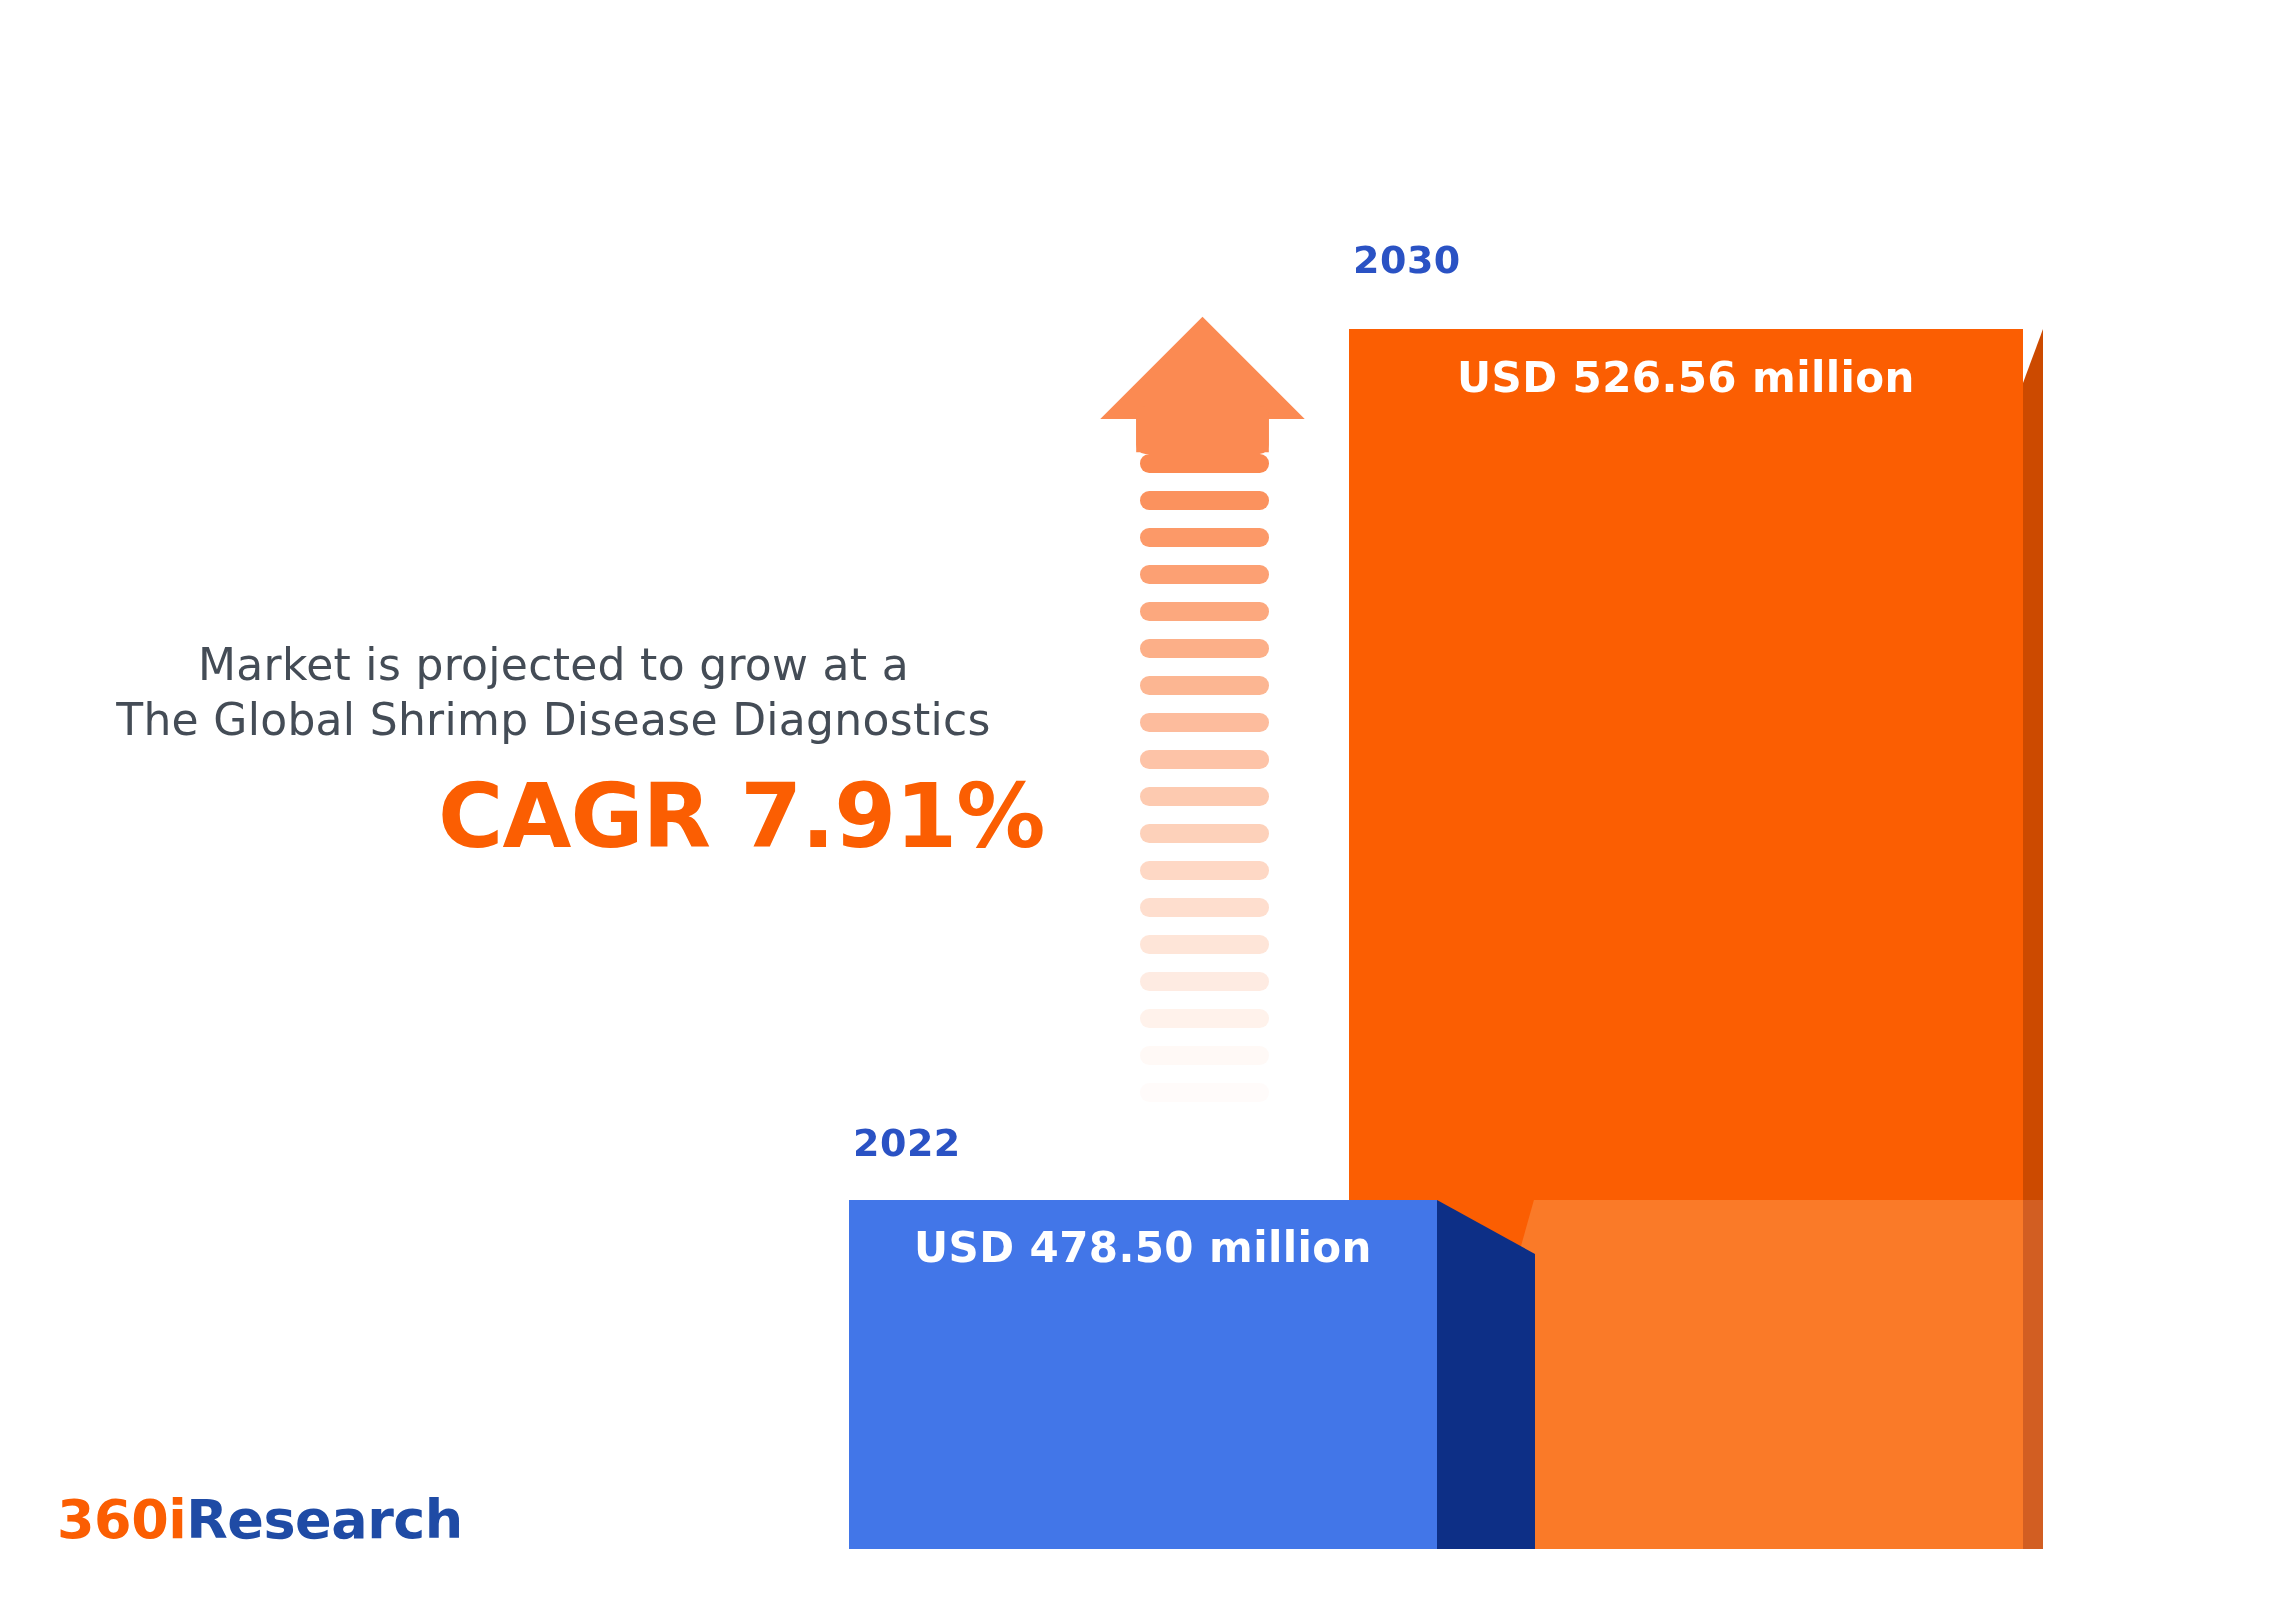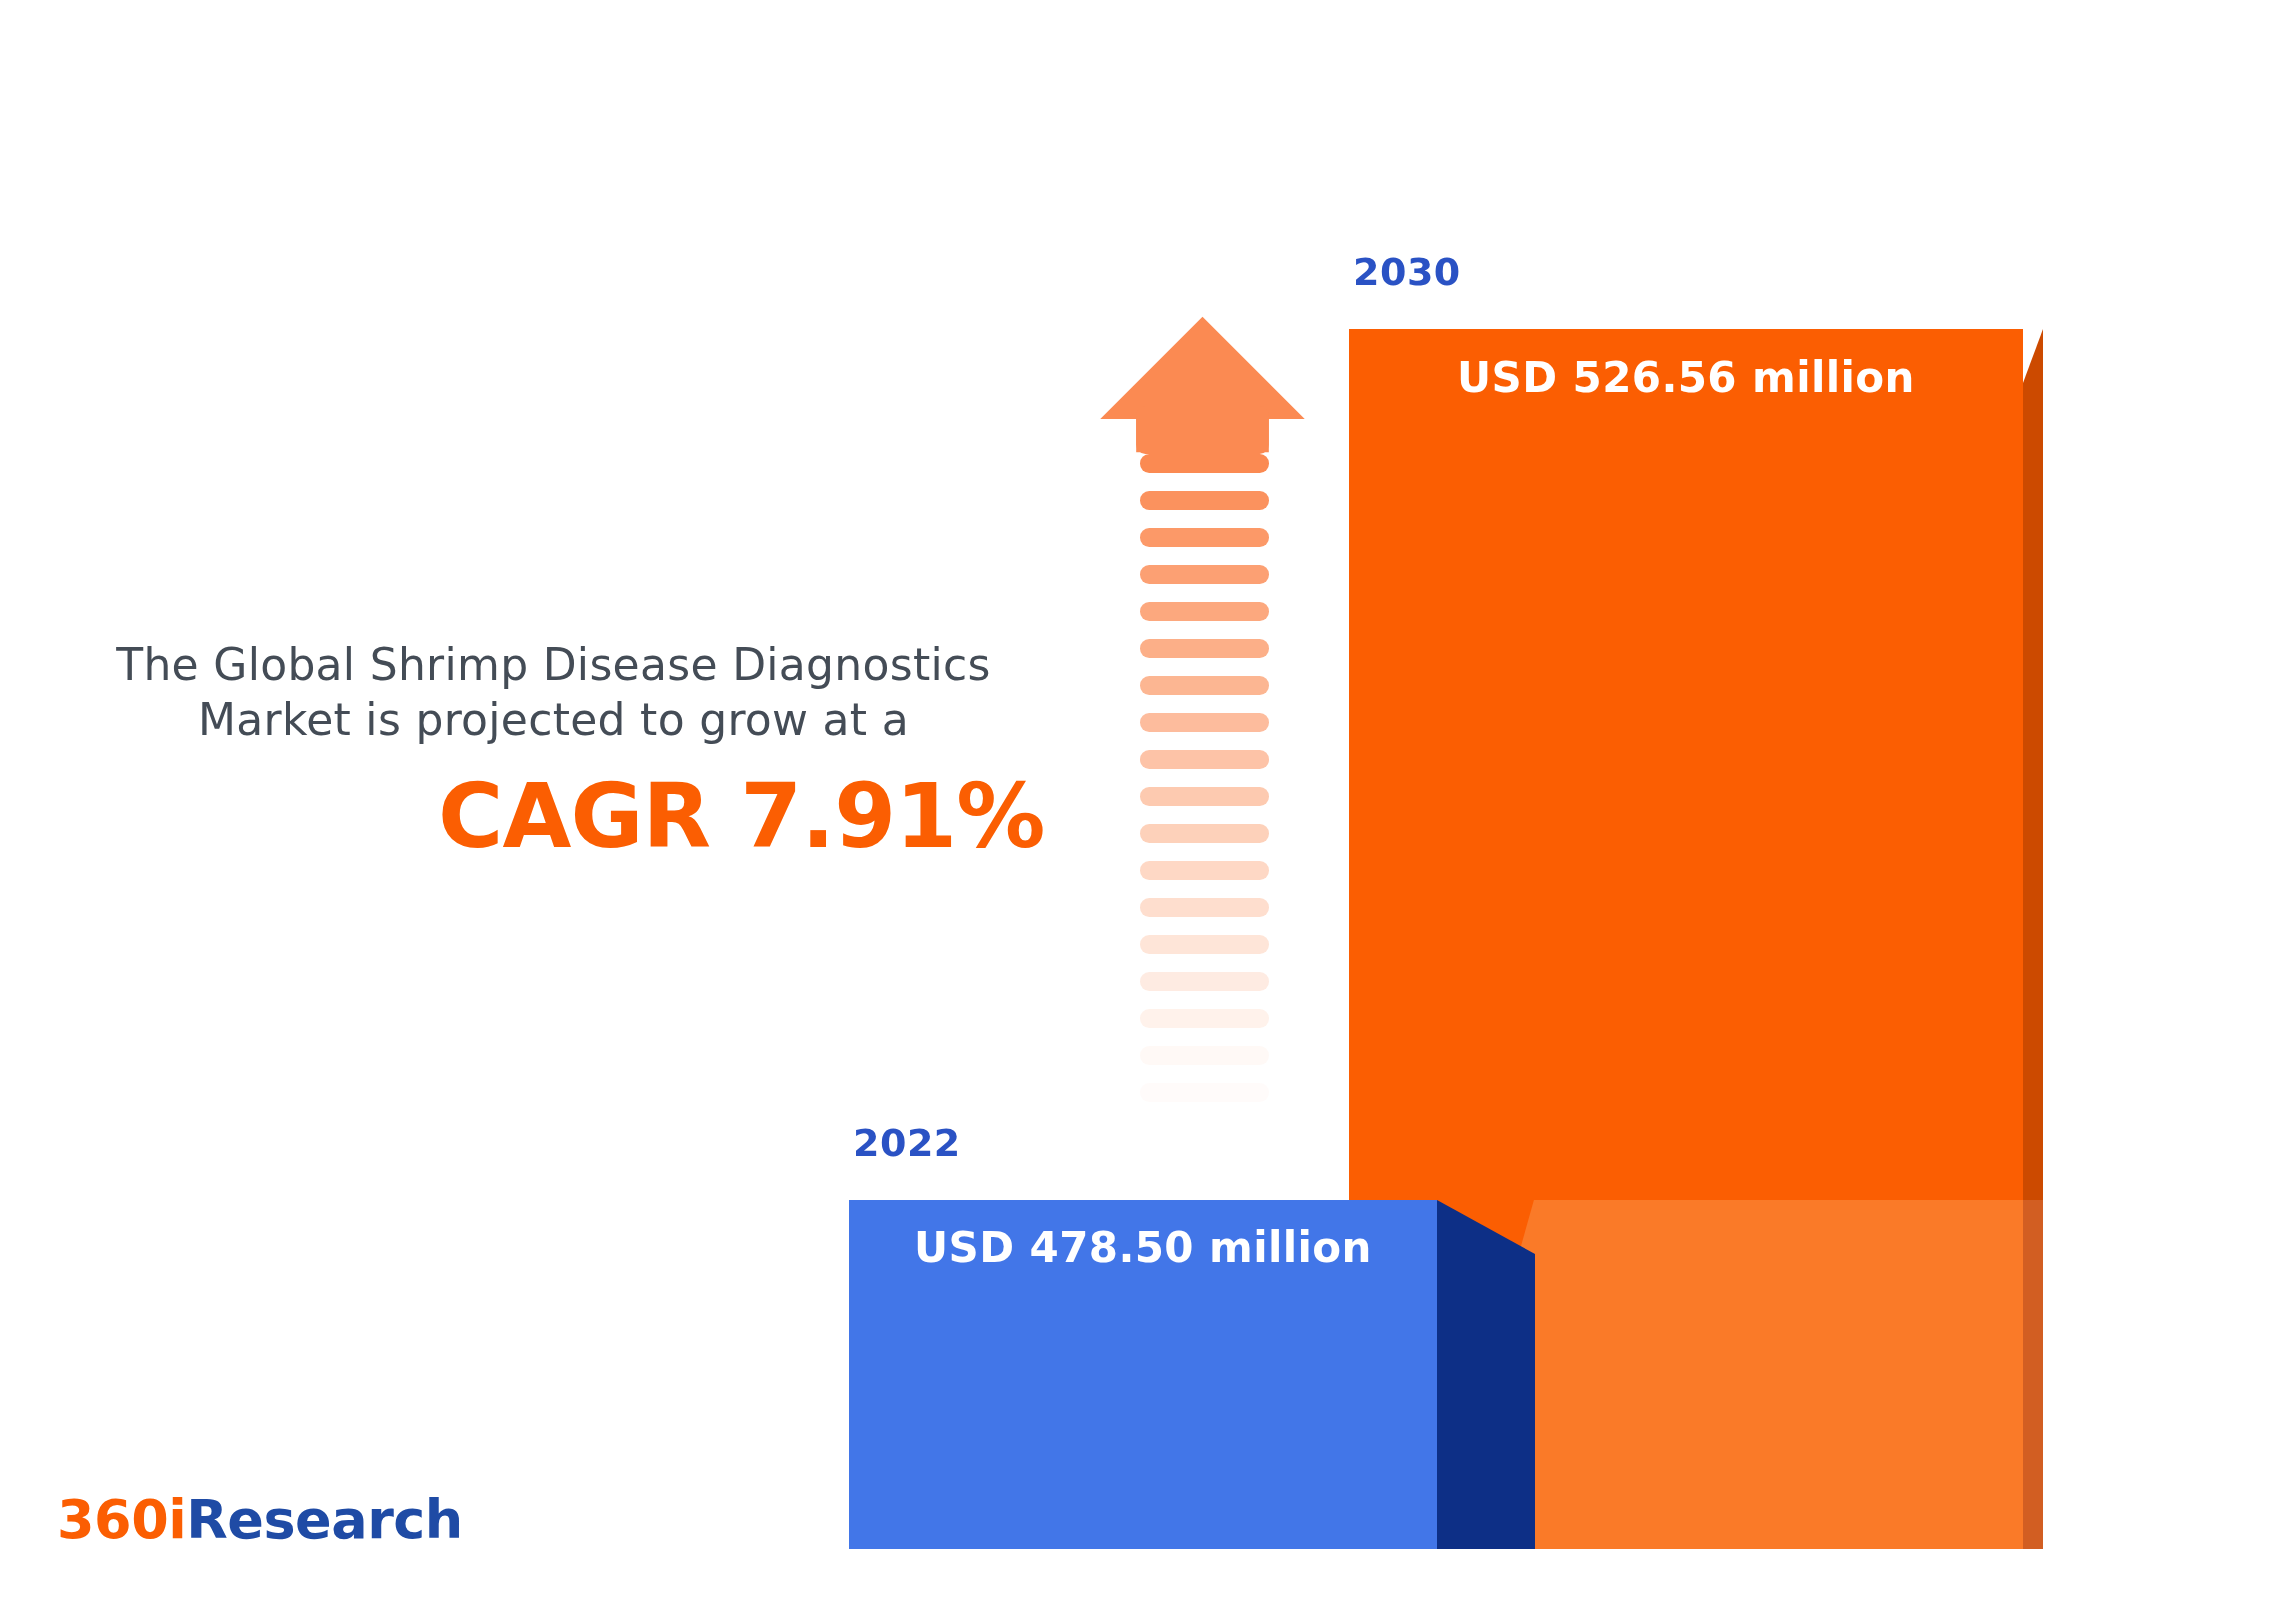--- a/index.html
+++ b/index.html
@@ -163,21 +163,21 @@
   .year-label {
     position: absolute;
     font-family: "DejaVu Sans", sans-serif;
     font-size: 38px;
     font-weight: 700;
     color: #2A52C4;
     letter-spacing: 0.5px;
   }
   #year-2030 {
     left: 1353px;
-    top: 250px;
+    top: 238px;
   }
   #year-2022 {
     left: 853px;
     top: 1121px;
   }
   .bar-value {
     position: absolute;
     font-family: "DejaVu Sans", sans-serif;
     font-size: 42px;
     font-weight: 700;
@@ -212,22 +212,22 @@
   #brand-logo .logo-360i { color: #FB5E02; }
   #brand-logo .logo-research { color: #1F4BA5; text-align: right; }
 </style>
 </head>
 <body>
 
 <div id="canvas">
 
 
   <div id="caption-block">
+    <div class="caption-line">Market is projected to grow at a</div>
     <div class="caption-line">The Global Shrimp Disease Diagnostics</div>
-    <div class="caption-line">Market is projected to grow at a</div>
     <div id="cagr-value">CAGR 7.91%</div>
   </div>
 
   <div id="growth-arrow">
     <svg id="arrow-head-svg" viewBox="0 0 226 152">
       <polygon points="113,3 224,114 185,114 185,150 41,150 41,114 2,114" fill="#FB8A52"></polygon>
       <rect x="41" y="100" width="144" height="52" rx="10" fill="#FB8A52"></rect>
     </svg>
     <div id="arrow-trail">
         <div class="trail-bar" style="background: rgb(251, 138, 82);"></div>

